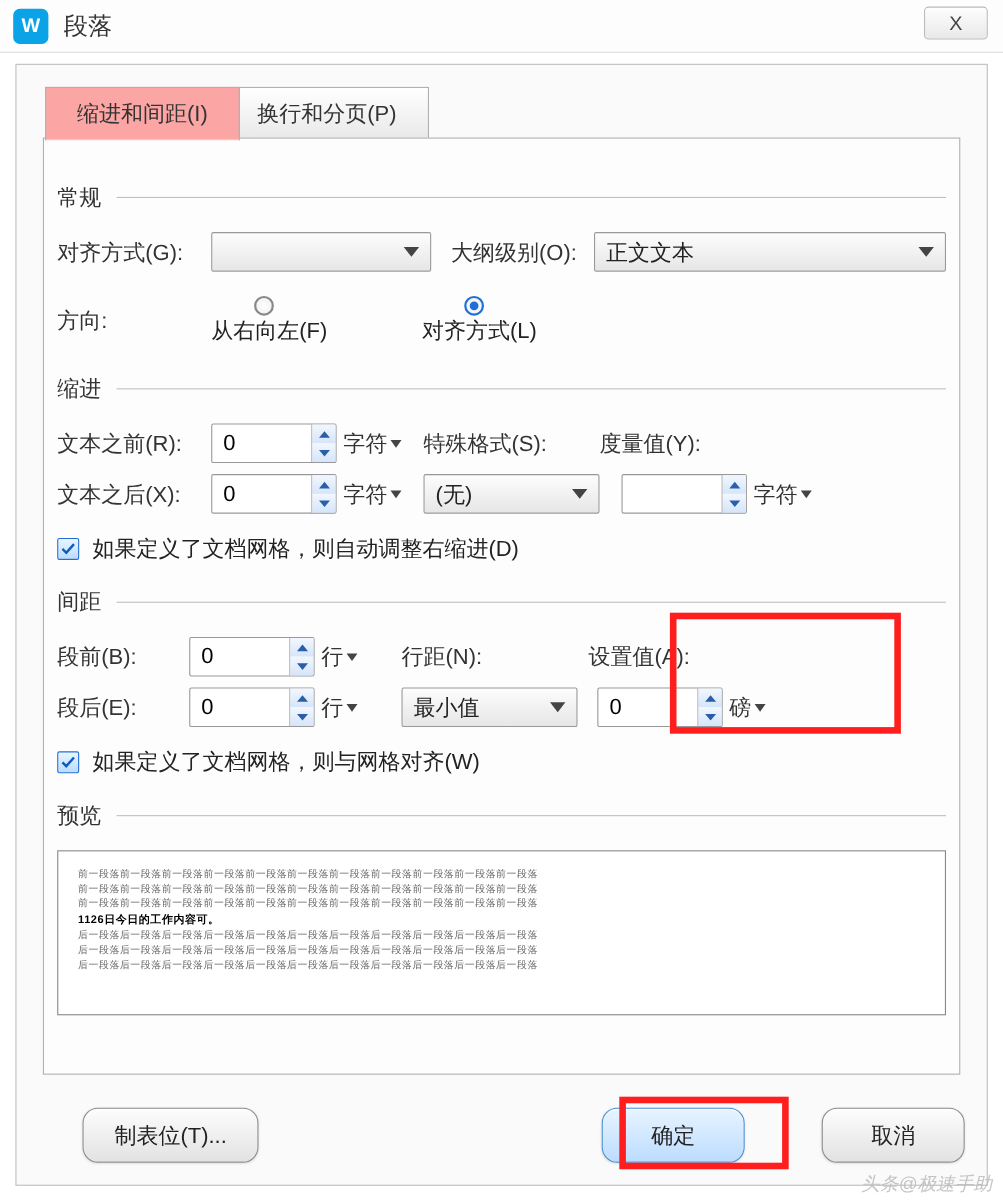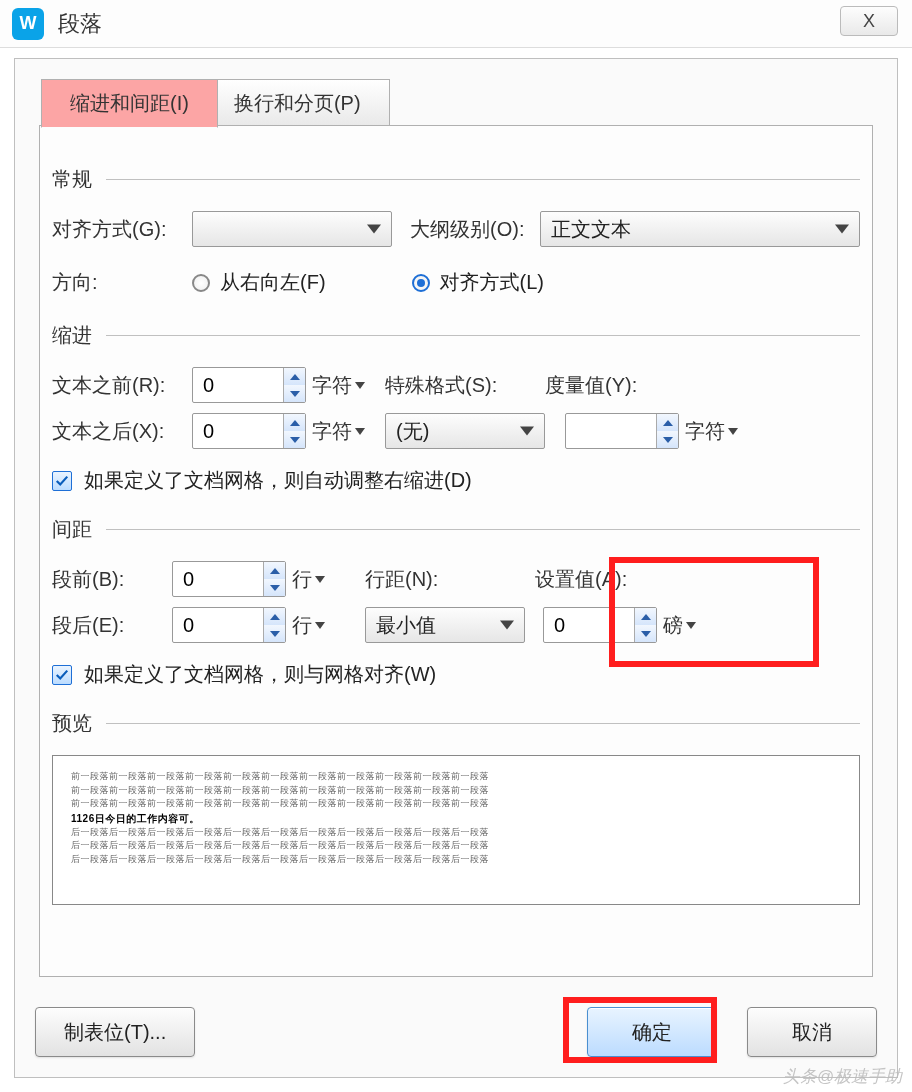--- a/index.html
+++ b/index.html
@@ -43,38 +43,38 @@
 .spinner .buttons { width: 22px; display: flex; flex-direction: column; border-left: 1px solid #aaa; }
 .spinner .btn-up, .spinner .btn-down { flex: 1; display: flex; align-items: center; justify-content: center; background: linear-gradient(#f2f7fe,#d5e5fb); cursor: pointer; }
 .spinner .btn-up .tri { width: 0; height: 0; border-left: 5px solid transparent; border-right: 5px solid transparent; border-bottom: 6px solid #2a5ea8; }
 .spinner .btn-down .tri { width: 0; height: 0; border-left: 5px solid transparent; border-right: 5px solid transparent; border-top: 6px solid #2a5ea8; }
 
 
 .unit-drop { display: inline-flex; align-items: center; font-size: 20px; color: #333; margin-left: 6px; cursor: pointer; }
 .unit-drop .tri { margin-left: 3px; width: 0; height: 0; border-left: 5px solid transparent; border-right: 5px solid transparent; border-top: 7px solid #444; }
 
 
-.radio { display: inline-flex; align-items: center; margin-right: 36px; cursor: pointer; }
+.radio { display: inline-flex; align-items: center; margin-right: 36px; cursor: pointer; flex-direction: column; }
 .radio .circle { width: 18px; height: 18px; border: 2px solid #888; border-radius: 50%; margin-right: 10px; display: flex; align-items: center; justify-content: center; background: radial-gradient(#fff,#eee); }
 .radio .circle.checked { border-color: #1e6fd6; }
 .radio .circle .dot { width: 8px; height: 8px; border-radius: 50%; background: #1e6fd6; }
 
 
 .checkbox { display: inline-flex; align-items: center; cursor: pointer; }
 .checkbox .box { width: 20px; height: 20px; border: 1px solid #1e6fd6; border-radius: 2px; margin-right: 12px; display: flex; align-items: center; justify-content: center; background: linear-gradient(#eaf4ff,#bcdcff); }
 .checkbox .box svg { width: 14px; height: 14px; }
 
 
 .preview-box { margin-top: 12px; border: 1px solid #888; height: 150px; background: #fff; padding: 14px 18px; font-size: 9px; color: #666; line-height: 1.5; letter-spacing: 0.5px; font-family: monospace; overflow: hidden; }
 .preview-box .pline { white-space: nowrap; }
 .preview-box .bold { color: #000; font-weight: bold; font-size: 10px; }
 
 
 .bottom-bar { position: absolute; left: 20px; right: 20px; bottom: 20px; display: flex; align-items: center; }
-.push-btn { height: 50px; padding: 0 28px; border: 1px solid #8a8a8a; border-radius: 4px; background: linear-gradient(#fdfdfd,#e2e2e2); font-size: 20px; color: #222; display: inline-flex; align-items: center; justify-content: center; cursor: pointer; box-shadow: 0 1px 0 #fff inset, 0 1px 2px rgba(0,0,0,0.1); }
+.push-btn { height: 50px; padding: 0 28px; border: 1px solid #8a8a8a; border-radius: 14px; background: linear-gradient(#fdfdfd,#e2e2e2); font-size: 20px; color: #222; display: inline-flex; align-items: center; justify-content: center; cursor: pointer; box-shadow: 0 1px 0 #fff inset, 0 1px 2px rgba(0,0,0,0.1); margin-left: 40px; }
 .push-btn.primary { background: linear-gradient(#e8f4ff,#bcdcff); border-color: #4a8fd0; }
 
 
 .hl-box { position: absolute; border: 6px solid #ff1e1e; pointer-events: none; }
 
 
 .watermark { position: absolute; right: 10px; bottom: 4px; font-size: 17px; color: #bbb; opacity: 0.85; font-style: italic; }
 </style>
 </head>
 <body>

